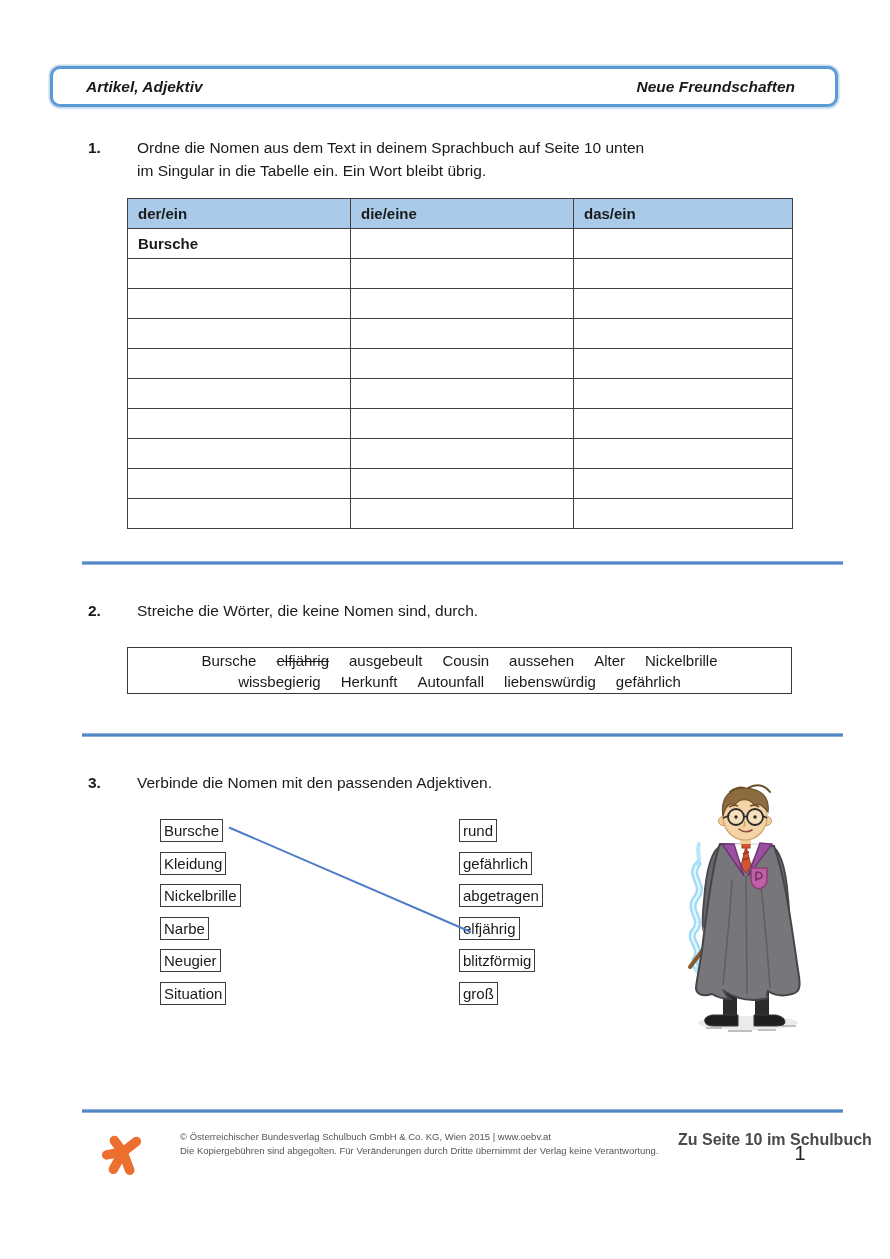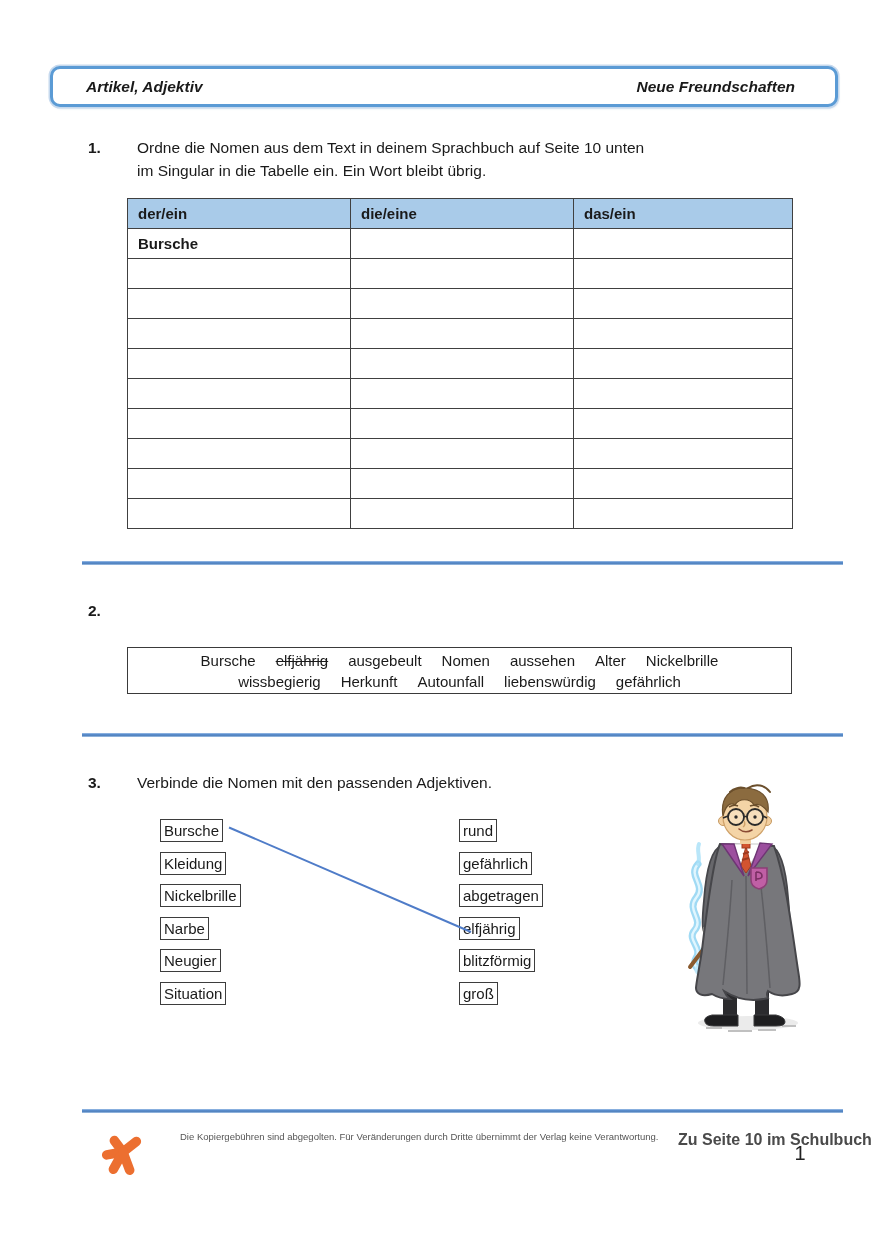--- a/index.html
+++ b/index.html
@@ -138,23 +138,24 @@
           <td></td>
           <td></td>
           <td></td>
         </tr>
       </tbody>
   </table>
 
   <div class="divider" style="top:561px"></div>
 
   <div class="task-number" style="top:599px">2.</div>
+  <div class="task-instruction" style="top:599px">Streiche die Wörter, die keine Nomen sind, durch.</div>
 
   <div class="word-box">
-      <div><span class="word">Bursche</span><span class="word struck">elfjährig</span><span class="word">ausgebeult</span><span class="word">Nomen</span><span class="word">aussehen</span><span class="word">Alter</span><span class="word">Nickelbrille</span></div>
+      <div><span class="word">Bursche</span><span class="word struck">elfjährig</span><span class="word">ausgebeult</span><span class="word">Cousin</span><span class="word">aussehen</span><span class="word">Alter</span><span class="word">Nickelbrille</span></div>
       <div><span class="word">wissbegierig</span><span class="word">Herkunft</span><span class="word">Autounfall</span><span class="word">liebenswürdig</span><span class="word">gefährlich</span></div>
     </div>
 
   <div class="divider" style="top:733px"></div>
 
   <div class="task-number" style="top:771px">3.</div>
   <div class="task-instruction" style="top:771px">Verbinde die Nomen mit den passenden Adjektiven.</div>
 
   <div class="matching-area">
     <div class="match-col noun-col">
@@ -256,18 +257,19 @@
   <svg class="footer-logo" viewBox="0 0 46 48">
     <g stroke="#EC6F30" stroke-width="10" stroke-linecap="round">
       <line x1="24" y1="23" x2="15" y2="11"></line>
       <line x1="24" y1="23" x2="38" y2="12"></line>
       <line x1="24" y1="23" x2="7" y2="26"></line>
       <line x1="24" y1="23" x2="14" y2="41"></line>
       <line x1="24" y1="23" x2="31" y2="42"></line>
     </g>
   </svg>
   <div class="footer-text">
+    <div>© Österreichischer Bundesverlag Schulbuch GmbH &amp; Co. KG, Wien 2015  | www.oebv.at</div>
     <div>Die Kopiergebühren sind abgegolten. Für Veränderungen durch Dritte übernimmt der Verlag keine Verantwortung.</div>
   </div>
   <div class="footer-ref">Zu Seite 10 im Schulbuch</div>
   <div class="page-number">1</div>
 
 </div>
 
 </body></html>

